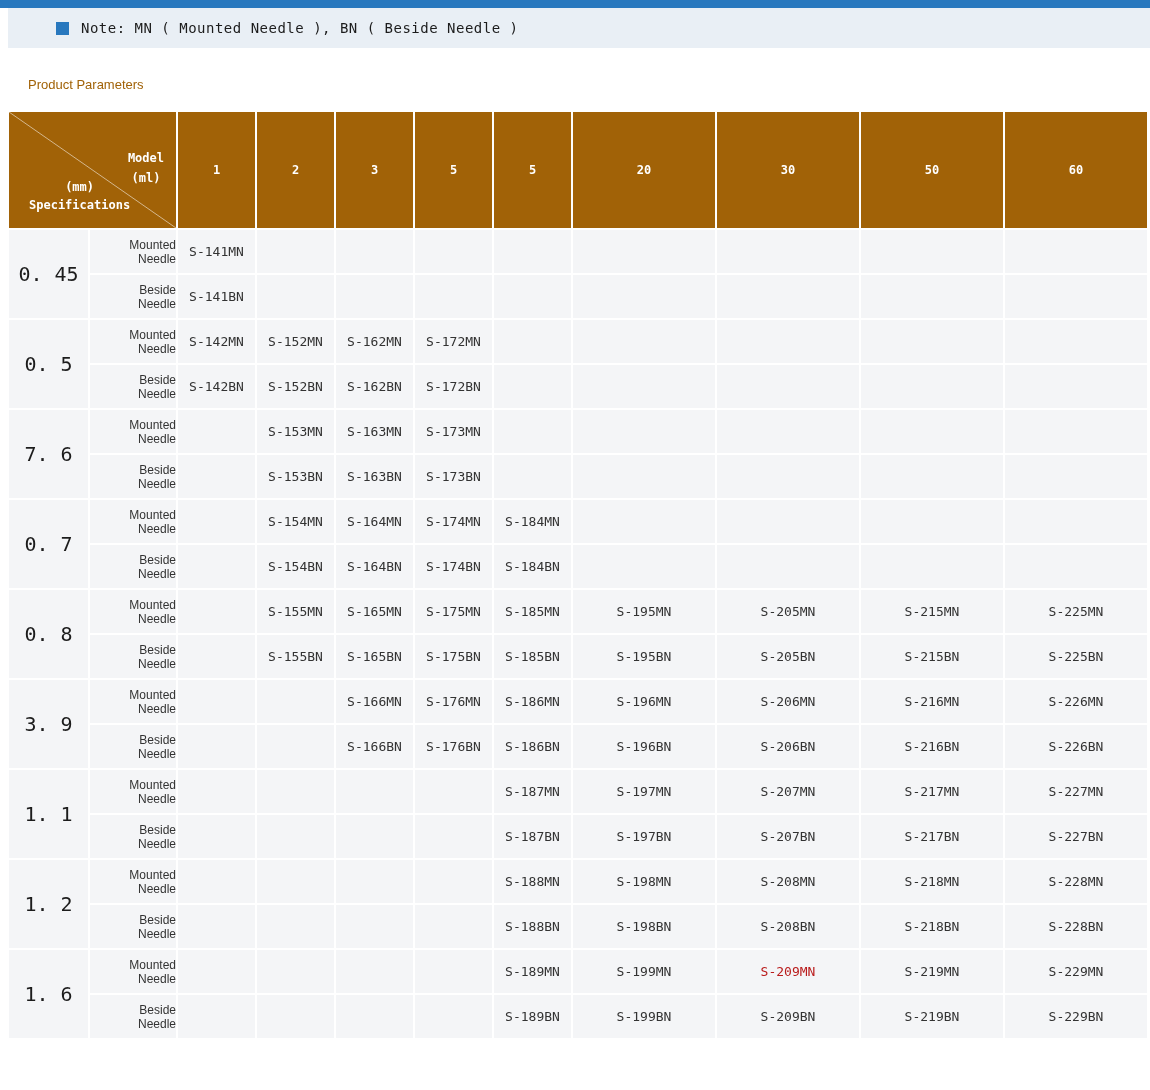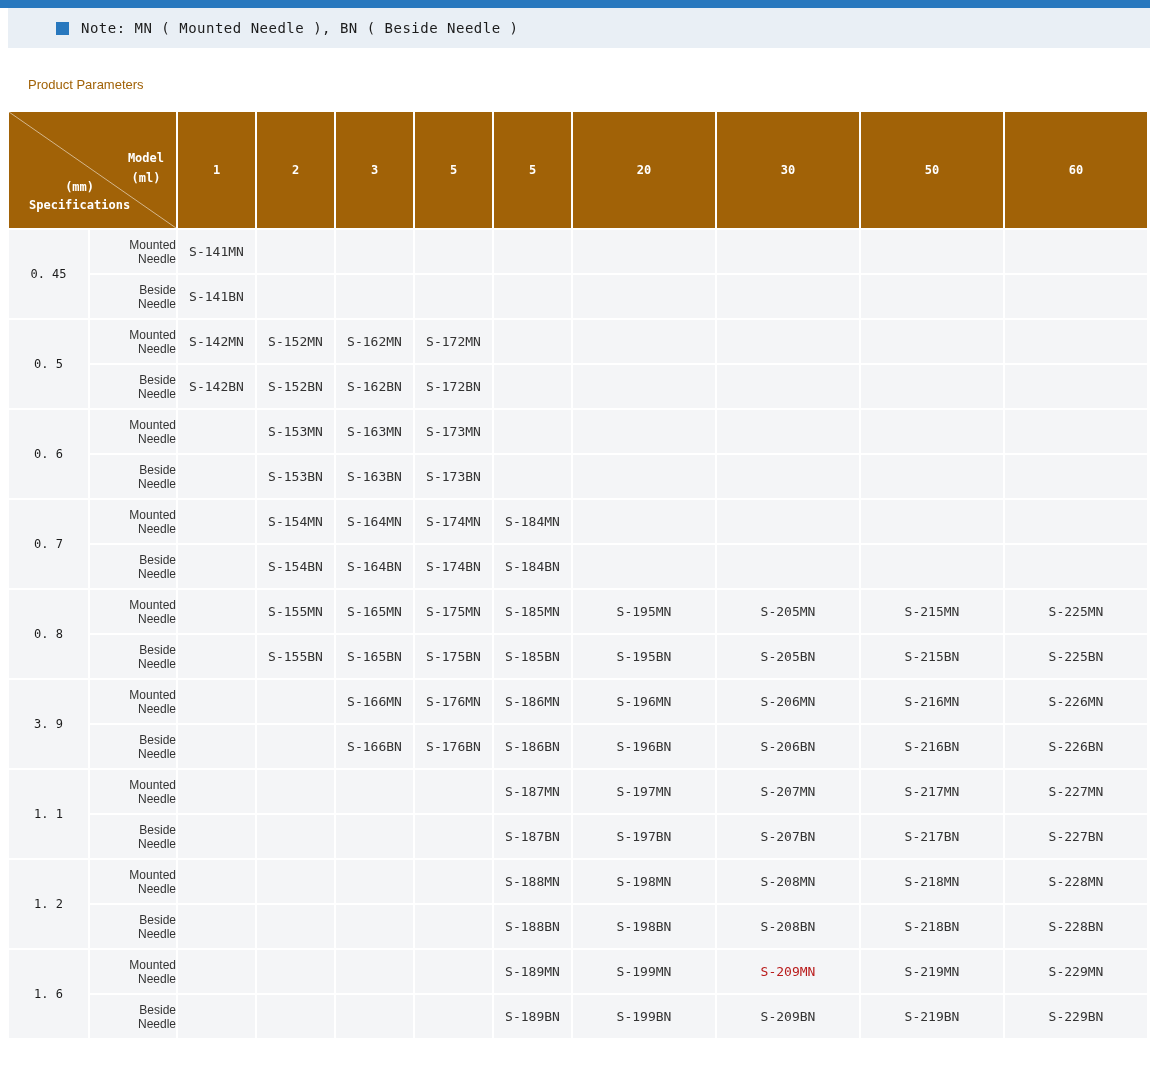--- a/index.html
+++ b/index.html
@@ -97,21 +97,21 @@
   }
 
   .param-table tbody td {
     background: #f4f5f7;
     height: 45px;
     vertical-align: middle;
   }
   td.spec-cell {
     text-align: center;
     font-family: "DejaVu Sans Mono", "Liberation Mono", monospace;
-    font-size: 12px;
+    font-size: 20px;
     color: #1c1c1c;
   }
   td.needle-cell {
     font-size: 12px;
     line-height: 14px;
     color: #333;
     padding-left: 18px;
     text-align: right;
   }
   td.model-cell {
@@ -221,21 +221,21 @@
         <td class="model-cell">S-152BN</td>
         <td class="model-cell">S-162BN</td>
         <td class="model-cell">S-172BN</td>
         <td class="model-cell"></td>
         <td class="model-cell"></td>
         <td class="model-cell"></td>
         <td class="model-cell"></td>
         <td class="model-cell"></td>
       </tr>
       <tr>
-        <td rowspan="2" class="spec-cell">0. 6</td>
+        <td rowspan="2" class="spec-cell">7. 6</td>
         <td class="needle-cell">Mounted Needle</td>
         <td class="model-cell"></td>
         <td class="model-cell">S-153MN</td>
         <td class="model-cell">S-163MN</td>
         <td class="model-cell">S-173MN</td>
         <td class="model-cell"></td>
         <td class="model-cell"></td>
         <td class="model-cell"></td>
         <td class="model-cell"></td>
         <td class="model-cell"></td>

